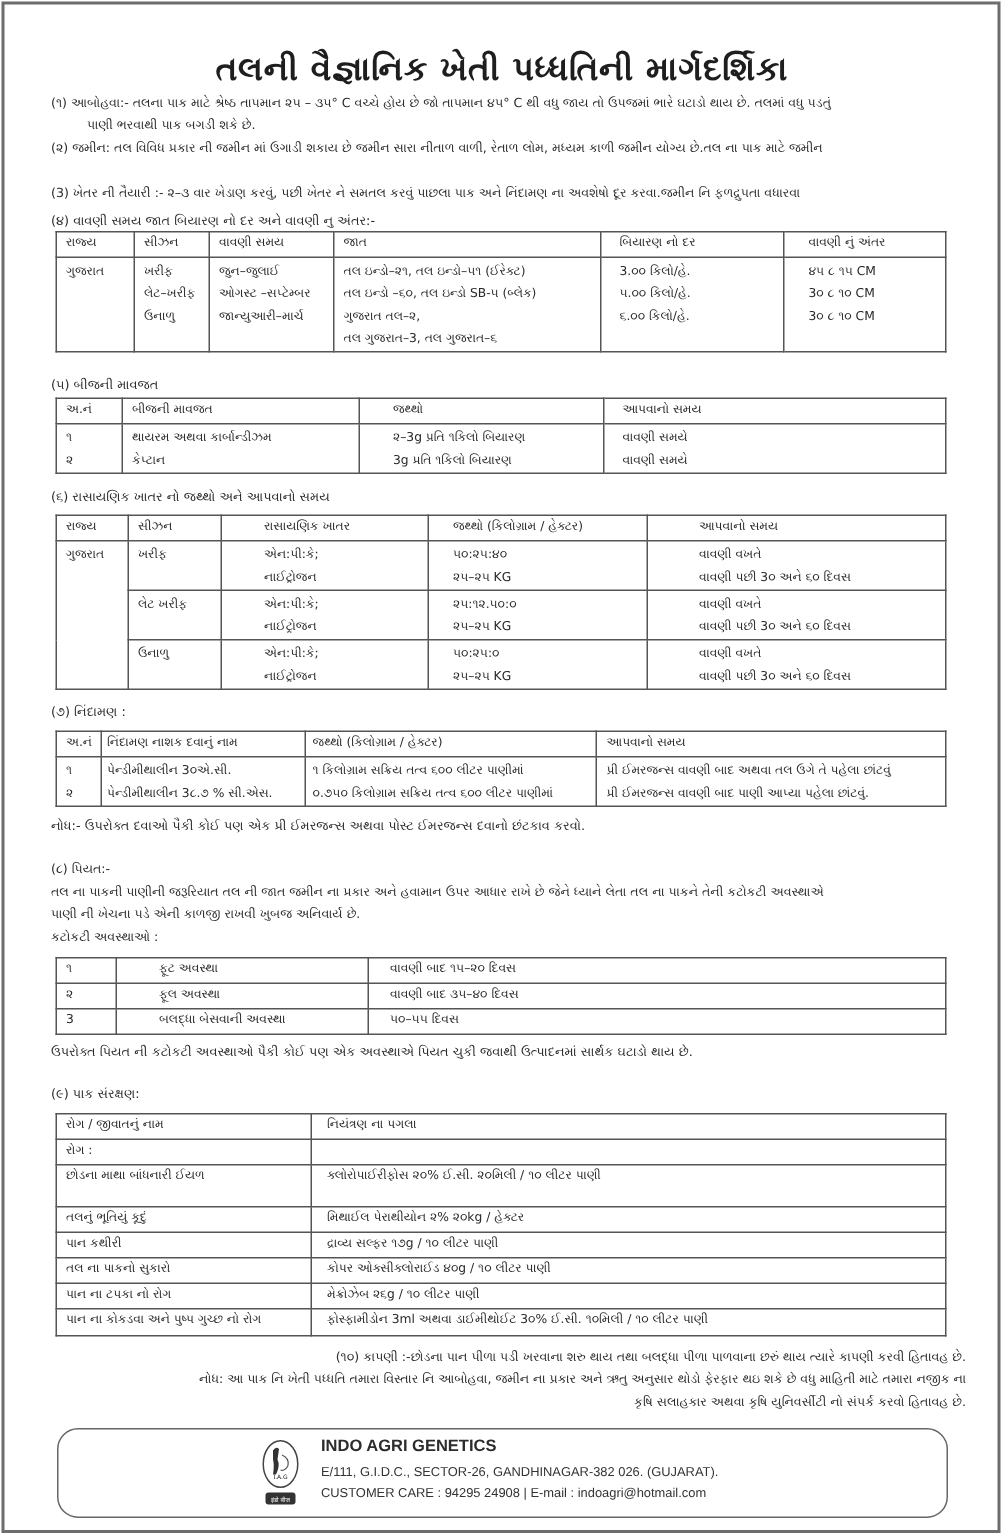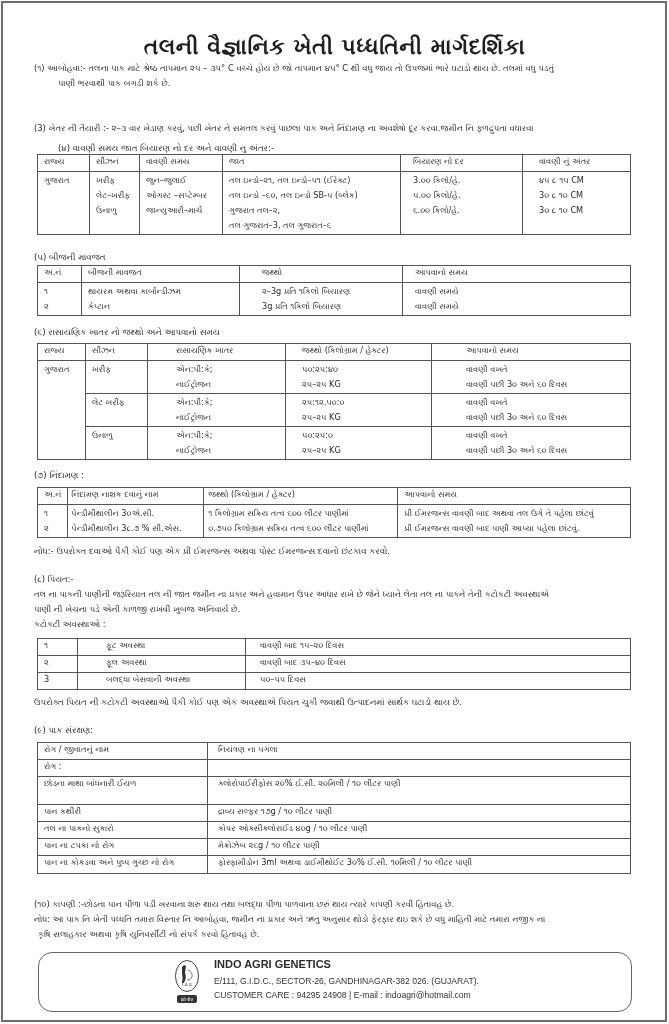--- a/index.html
+++ b/index.html
@@ -25,27 +25,28 @@
 <div class="frame"></div>
 
 <div class="title">તલની વૈજ્ઞાનિક ખેતી પધ્ધતિની માર્ગદર્શિકા</div>
 
 <div class="para" style="top:61px;">
   <div>(૧) આબોહવા:- તલના પાક માટે શ્રેષ્ઠ તાપમાન ૨૫ – ૩૫° C વચ્ચે હોય છે જો તાપમાન ૪૫° C થી  વધુ જાય  તો ઉપજમાં ભારે ઘટાડો થાય છે. તલમાં  વધુ પડતું</div>
   <div class="cont">પાણી ભરવાથી પાક બગડી શકે છે.</div>
 </div>
 
 <div class="para" style="top:91px;">
+  <div>(૨) જમીન: તલ વિવિધ પ્રકાર ની જમીન માં ઉગાડી શકાય છે જમીન સારા નીતાળ વાળી, રેતાળ લોમ, મધ્યમ  કાળી જમીન યોગ્ય છે.તલ ના પાક માટે જમીન</div>
 </div>
 
 <div class="para" style="top:121px;">
   <div>(3) ખેતર ની તૈયારી :- ૨–૩ વાર ખેડાણ કરવું, પછી ખેતર ને સમતલ  કરવું પાછલા પાક અને નિંદામણ ના અવશેષો દૂર કરવા.જમીન નિ ફળદ્રુપતા વધારવા</div>
 </div>
 
-<div class="sec" style="top:143px;margin-left:24px;">(૪) વાવણી સમય જાત બિયારણ નો દર અને વાવણી નુ અંતર:-</div>
+<div class="sec" style="top:143px;">(૪) વાવણી સમય જાત બિયારણ નો દર અને વાવણી નુ અંતર:-</div>
 <table style="left:37px; top:154px; width:594px;">
   <tbody>
       <tr>
     <th style="width:52px;">રાજ્ય</th>
     <th style="width:50px;">સીઝન</th>
     <th style="width:83px;">વાવણી સમય</th>
     <th style="width:178px;">જાત</th>
     <th style="width:122px; padding-left:12px;">બિયારણ નો દર</th>
     <th style="padding-left:16px;margin-top:40px;">વાવણી નું અંતર</th>
   </tr>
@@ -237,39 +238,43 @@
   </tr>
   <tr>
         <td style="height:17px;">રોગ :</td>
         <td style="padding-left:10px;"></td>
       </tr>
   <tr>
         <td style="height:28px;">છોડના માથા બાંધનારી ઈયળ</td>
         <td style="padding-left:10px;">ક્લોરોપાઈરીફોસ ૨૦% ઈ.સી. ૨૦મિલી / ૧૦ લીટર પાણી</td>
       </tr>
   <tr>
+        <td style="height:17px;">તલનું ભૂતિયું કૂદું</td>
+        <td style="padding-left:10px;">મિથાઈલ પેરાથીયોન ૨% ૨૦kg / હેક્ટર</td>
+      </tr>
+  <tr>
         <td style="height:17px;">પાન કથીરી</td>
         <td style="padding-left:10px;">દ્રાવ્ય સલ્ફર ૧૭g / ૧૦ લીટર પાણી</td>
       </tr>
   <tr>
         <td style="height:17px;">તલ ના પાકનો સુકારો</td>
         <td style="padding-left:10px;">કોપર ઓક્સીક્લોરાઈડ ૪૦g / ૧૦ લીટર પાણી</td>
       </tr>
   <tr>
         <td style="height:17px;">પાન ના ટપકા નો રોગ</td>
         <td style="padding-left:10px;">મેક્રોઝેબ ૨૬g / ૧૦ લીટર પાણી</td>
       </tr>
   <tr>
         <td style="height:18px;">પાન ના કોકડવા અને પુષ્પ ગુચ્છ નો રોગ</td>
         <td style="padding-left:10px;">ફોસ્ફામીડોન 3ml અથવા ડાઈમીથોઈટ  3૦% ઈ.સી. ૧૦મિલી / ૧૦ લીટર પાણી</td>
       </tr>
 </tbody>
   </table>
 
-<div class="para" style="top:897px;">
+<div class="para" style="top:897px;text-align:right;">
   <div>(૧૦) કાપણી :-છોડના પાન પીળા પડી ખરવાના શરુ થાય તથા બલદ્ધા પીળા પાળવાના છરું થાય ત્યારે કાપણી કરવી હિતાવહ છે.</div>
   <div>નોધ: આ પાક નિ ખેતી પધ્ધતિ તમારા વિસ્તાર નિ આબોહવા, જમીન ના પ્રકાર અને ઋતુ અનુસાર થોડો ફેરફાર થઇ શકે છે વધુ માહિતી માટે તમારા નજીક ના</div>
   <div style="padding-left:4px;">કૃષિ સલાહકાર  અથવા કૃષિ યુનિવર્સીટી નો સંપર્ક કરવો હિતાવહ છે.</div>
 </div>
 
 <div class="footer">
   <div class="logo">
     <svg width="26" height="46" viewBox="0 0 26 46">
       <ellipse cx="13" cy="17" rx="11.5" ry="15.5" fill="none" stroke="#444" stroke-width="1"></ellipse>
       <path d="M8 8 Q10 5 12 7 L11 14 Q13 18 10 24 L8 24 Q9 18 8 14 Z" fill="#333"></path>

